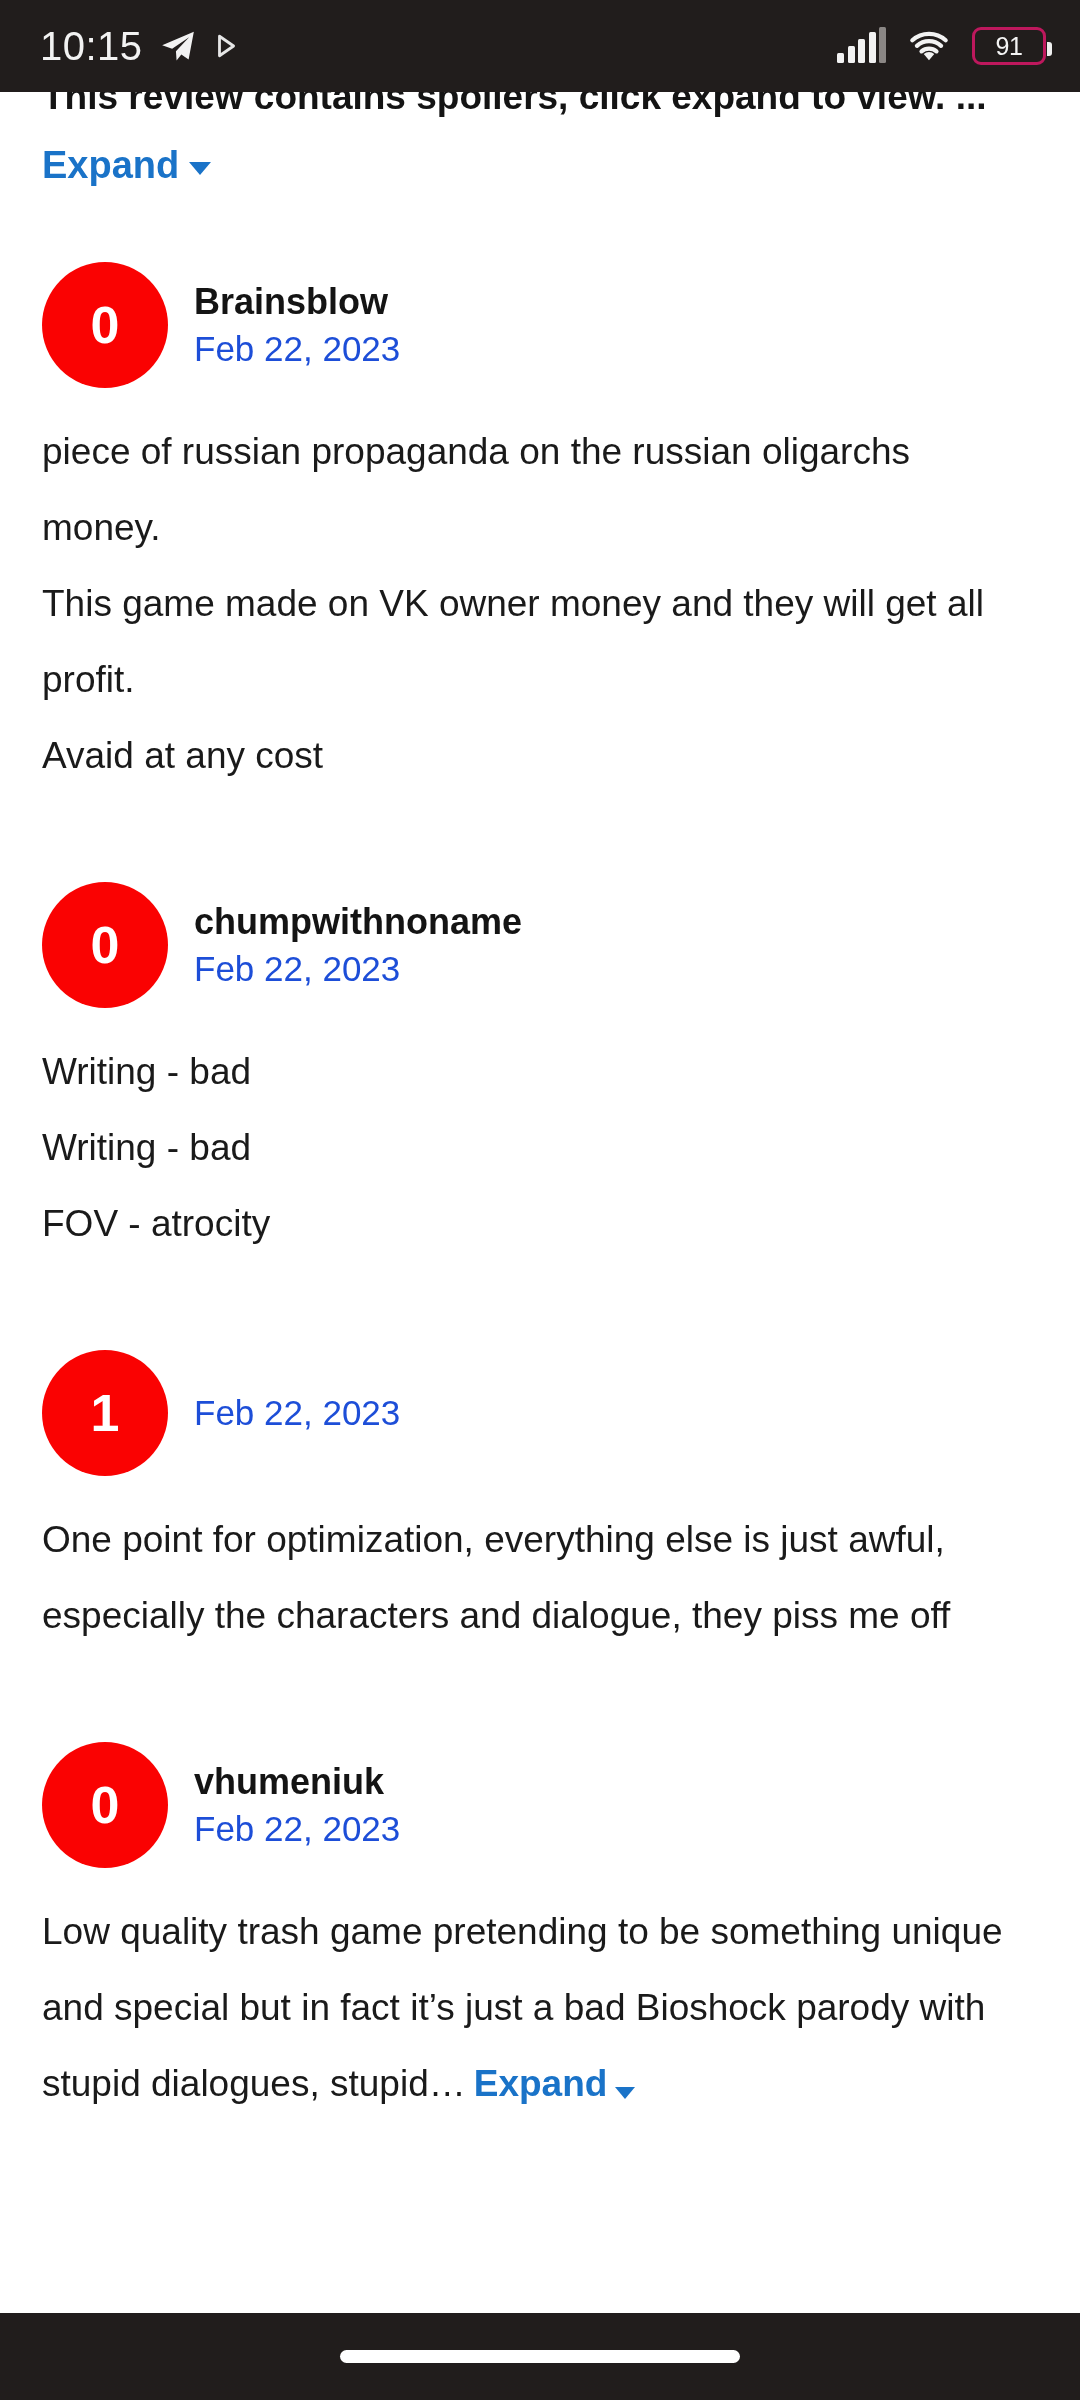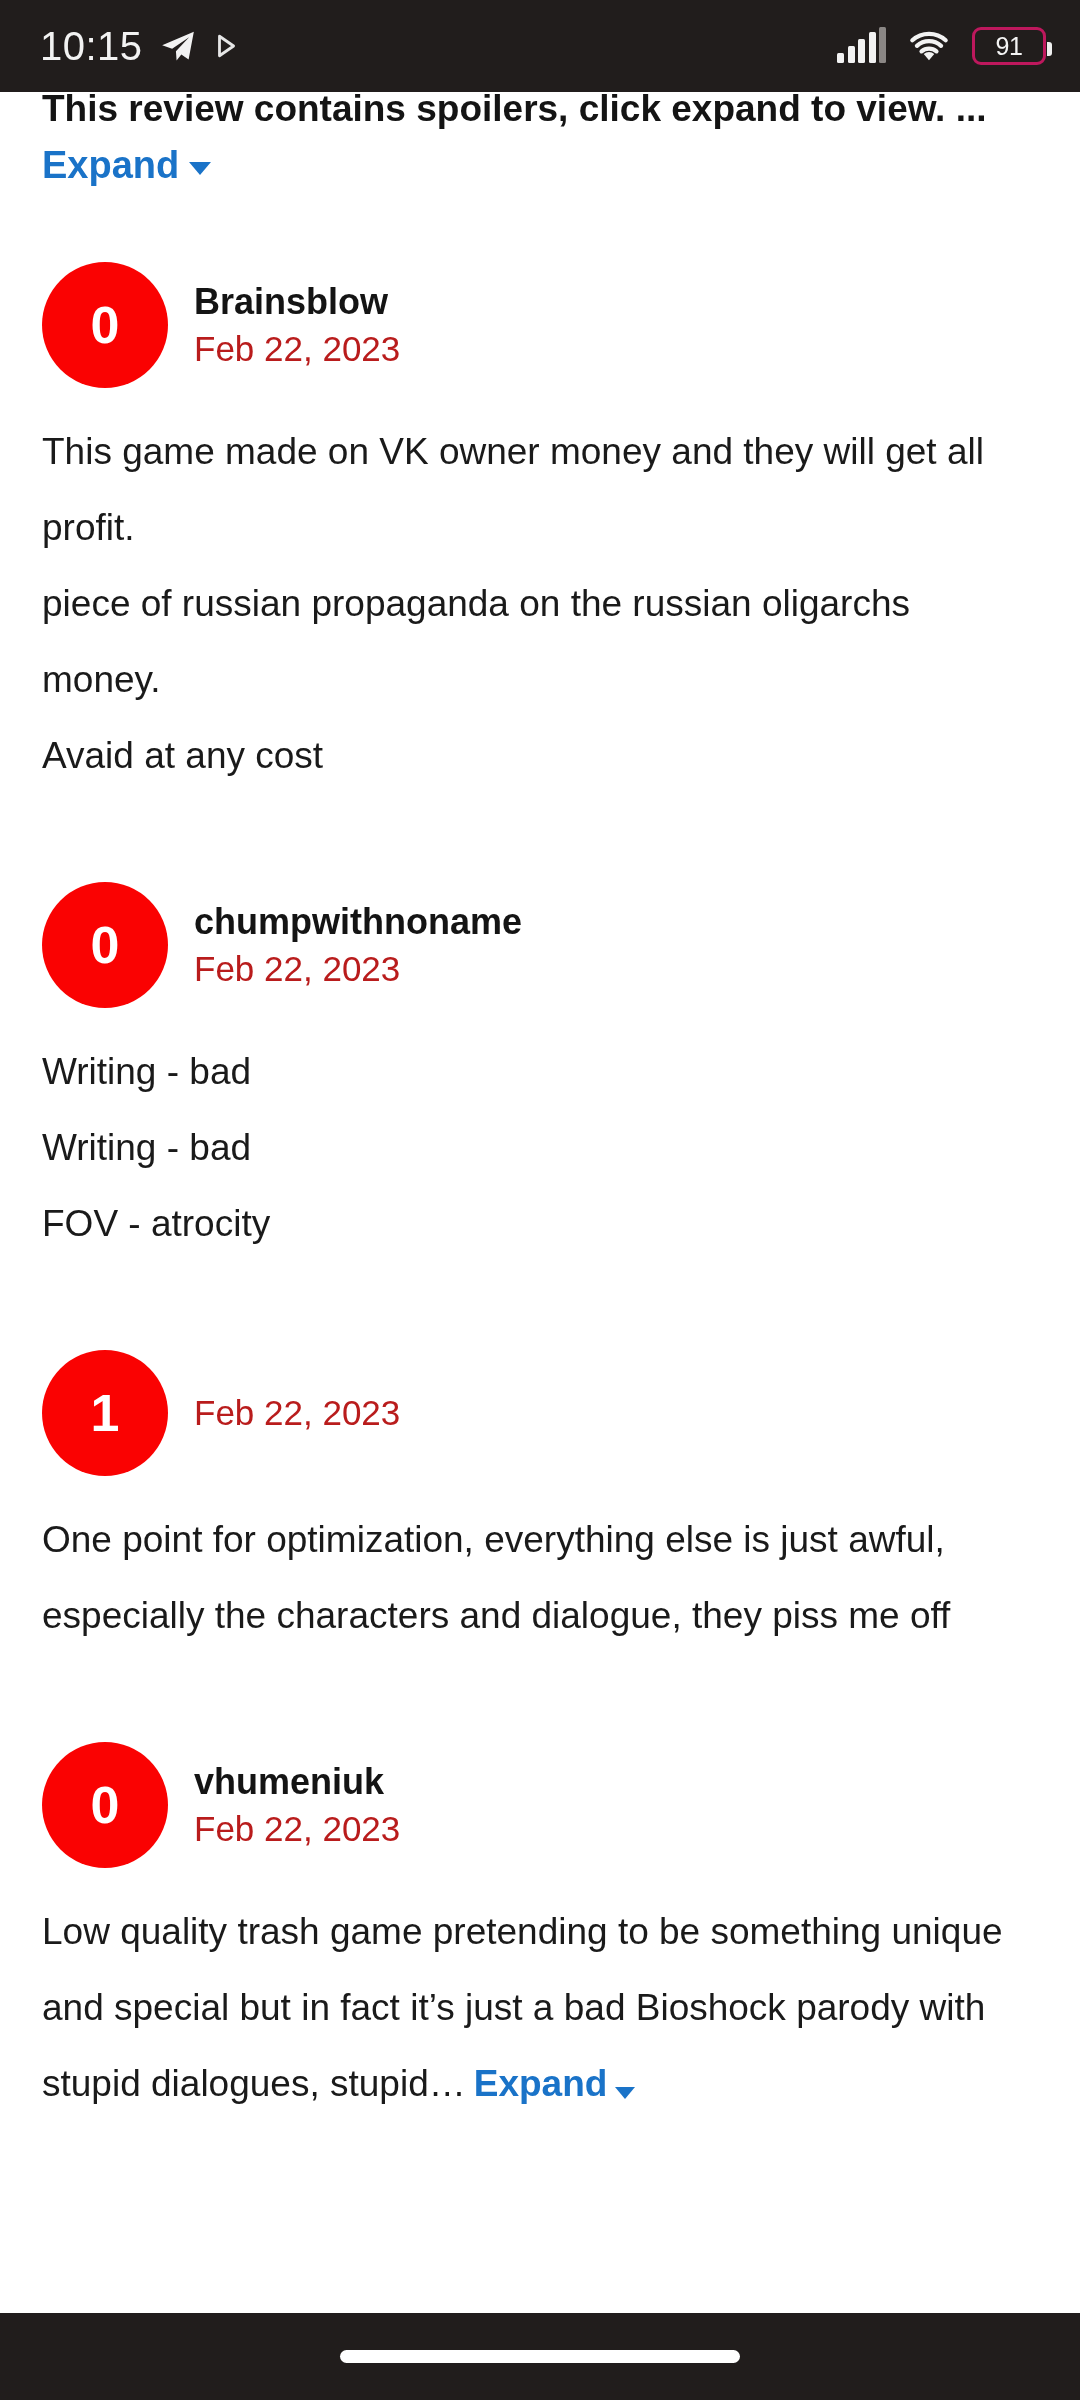--- a/index.html
+++ b/index.html
@@ -102,21 +102,21 @@
   .content {
     position:absolute;
     top:0; left:0;
     width:1080px;
     height:2400px;
     background:#ffffff;
   }
 
   .spoiler-line {
     position:absolute;
-    top:88px;
+    top:76px;
     left:42px;
     width:1000px;
     font-size:37px;
     font-weight:700;
     color:#141414;
     white-space:nowrap;
     overflow:hidden;
   }
 
   .expand-top {
@@ -186,21 +186,21 @@
 
   .username {
     font-size:36px;
     font-weight:700;
     color:#141414;
     line-height:1.18;
   }
   .review-date {
     font-size:35px;
     font-weight:400;
-    color:#b91c1c;
+    color:#1d4ed8;
     line-height:1.18;
   }
 
   .review-body {
     font-size:37px;
     font-weight:400;
     color:#1a1a1a;
     line-height:76px;
   }
   .review-body p { margin:0; }
@@ -262,22 +262,22 @@
 
       <div class="review">
         <div class="review-head">
           <div class="score-badge">0</div>
           <div class="meta">
             <div class="username">Brainsblow</div>
             <div class="review-date">Feb 22, 2023</div>
           </div>
         </div>
         <div class="review-body">
+          <p>piece of russian propaganda on the russian oligarchs money.</p>
           <p>This game made on VK owner money and they will get all profit.</p>
-          <p>piece of russian propaganda on the russian oligarchs money.</p>
           <p>Avaid at any cost</p>
         </div>
       </div>
 
       <div class="review">
         <div class="review-head">
           <div class="score-badge">0</div>
           <div class="meta">
             <div class="username">chumpwithnoname</div>
             <div class="review-date">Feb 22, 2023</div>

